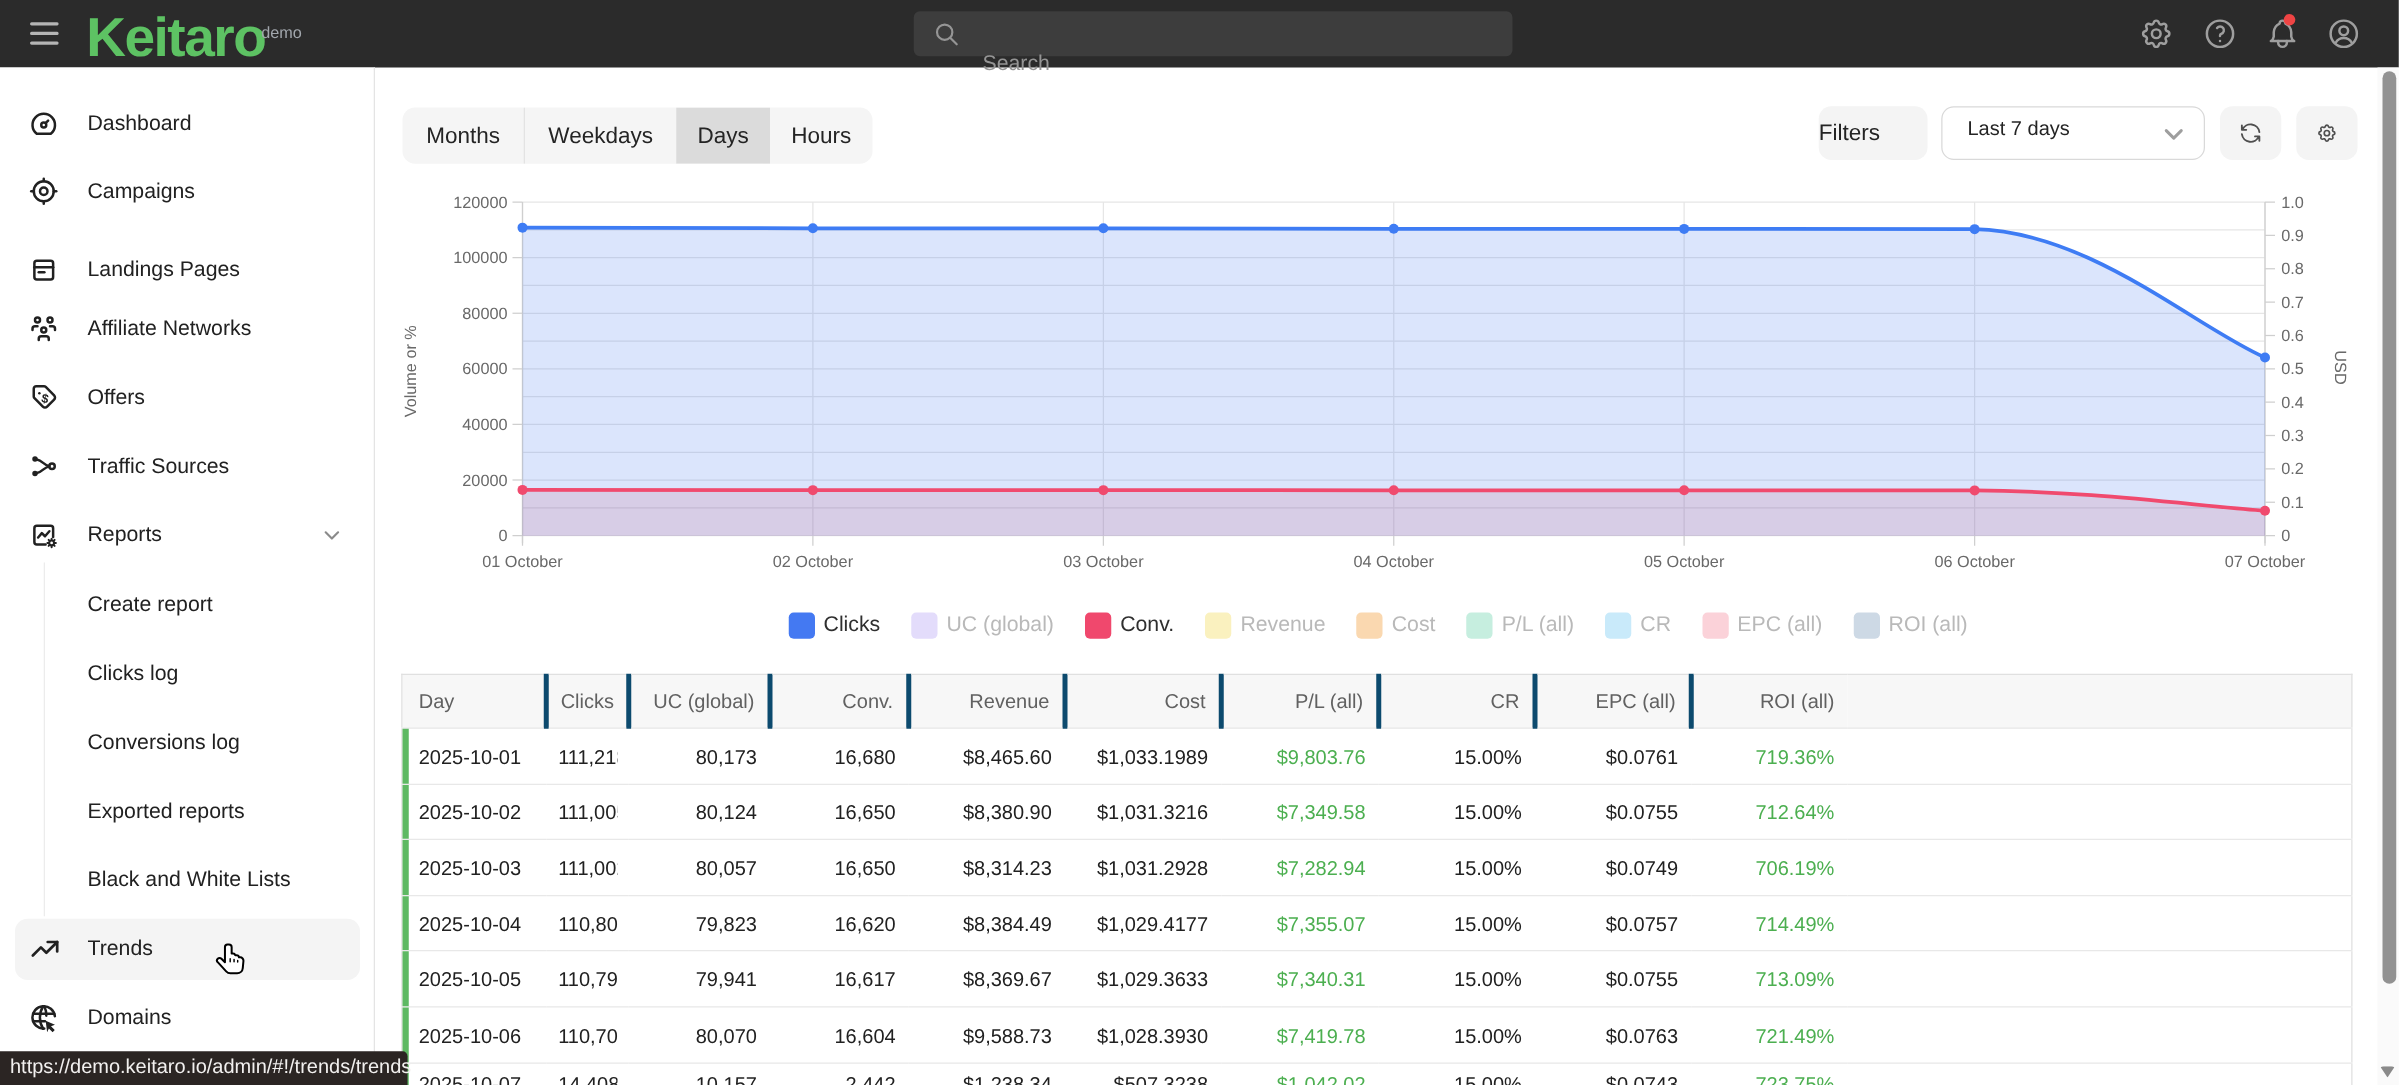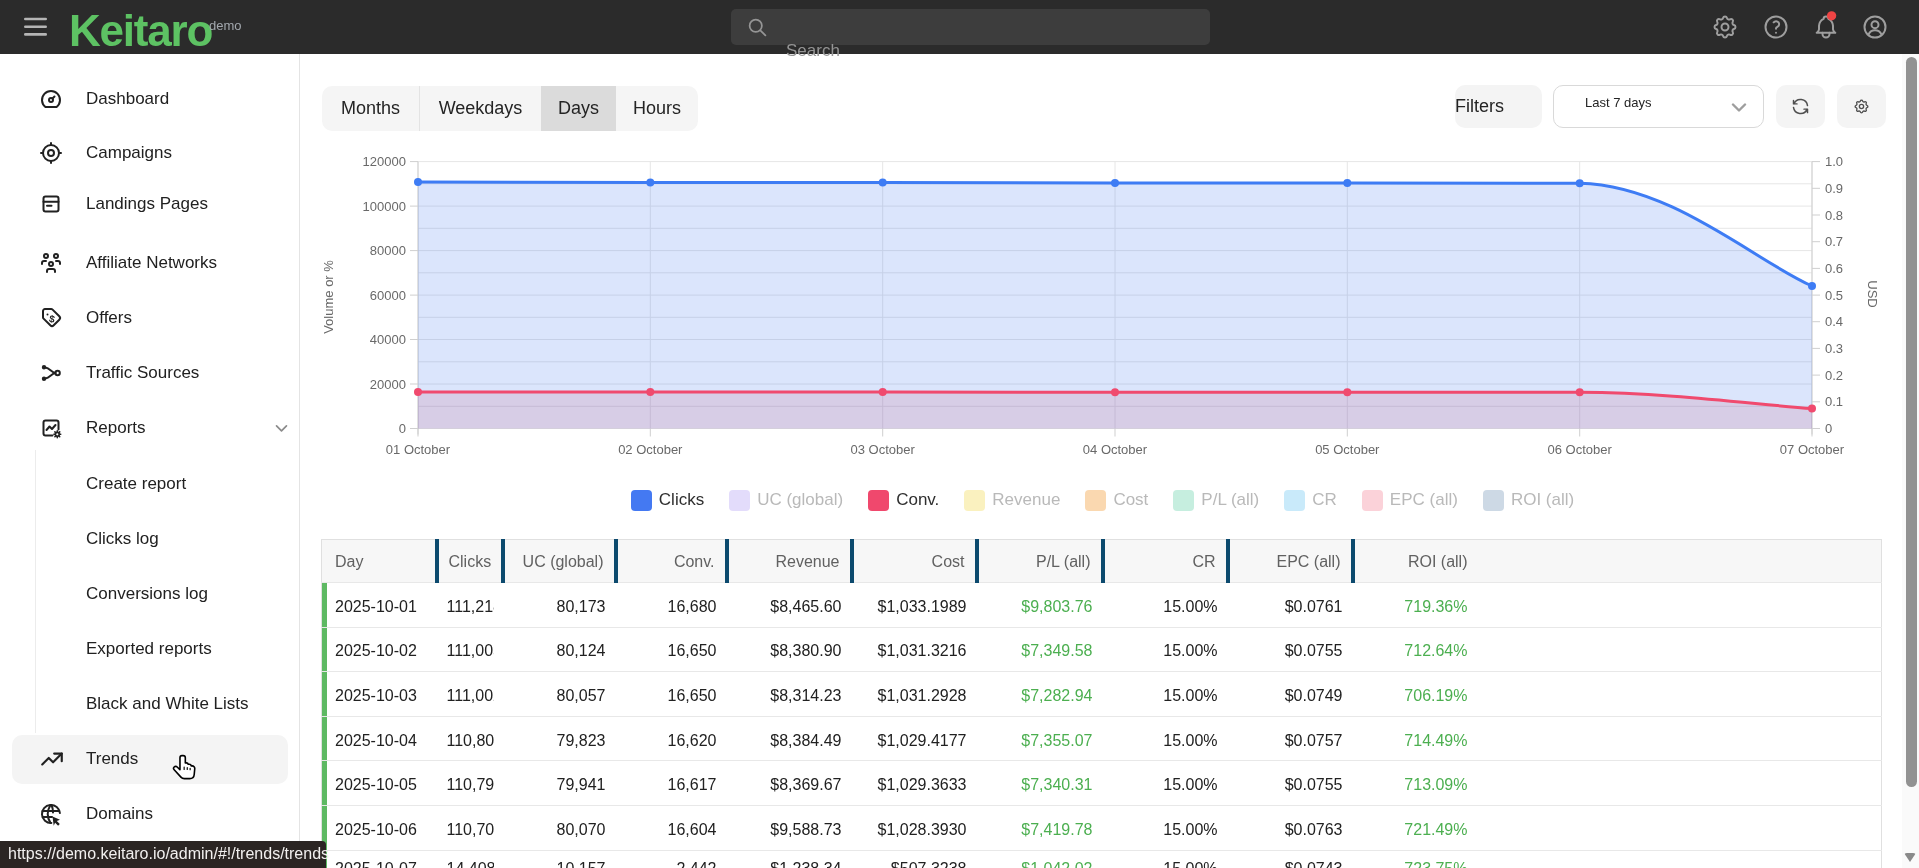--- a/index.html
+++ b/index.html
@@ -10,42 +10,42 @@
   #hdr { position:absolute; left:0; top:0; width:1919px; height:54px; background:#2b2b2b; }
   #logo { position:absolute; left:69px; top:6px; font-size:44px; font-weight:bold;
     color:#5dc263; letter-spacing:-1.2px; }
   #demo { position:absolute; left:209px; top:18px; font-size:13px; color:#a2a7ad; }
   #search { position:absolute; left:731px; top:9px; width:479px; height:36px;
     background:#3d3d3d; border-radius:5px; }
   #search span { position:absolute; left:55px; top:8px; font-size:17px; color:#959595;margin-top:24px; }
   
   #side { position:absolute; left:0; top:54px; width:300px; height:814px; background:#fff;
     border-right:1px solid #e4e4e4; }
-  .mi { position:absolute; left:0; width:300px; height:44px;margin-left:16px; }
+  .mi { position:absolute; left:0; width:300px; height:44px; }
   .mi .txt { position:absolute; left:70px; top:50%; transform:translateY(-50%);
     font-size:17px; color:#212121; }
   .mi svg { position:absolute; left:23px; top:50%; transform:translateY(-50%); }
   #subline { position:absolute; left:35px; top:396px; width:1px; height:283px; background:#ececec; }
   #hl { position:absolute; left:12px; top:681px; width:276px; height:49px;
     background:#f4f4f4; border-radius:10px; }
   
   #urltip { position:absolute; left:0; top:841px; width:326px; height:27px;
     background:#2b2523; border-top-right-radius:4px; color:#f2f0ef; font-size:16px;
     line-height:26px; padding-left:8px; z-index:60; }
   
   #tabs { position:absolute; left:322px; top:86px; height:45px; display:flex;
     background:#f5f5f5; border-radius:10px; overflow:hidden; }
   #tabs .tab { height:45px; line-height:45px; font-size:18px; color:#242424; text-align:center; }
   #tabs .sep { width:1px; background:#e3e3e3; height:45px; }
   #btnFilters { position:absolute; left:1455px; top:85px; width:87px; height:43px;
     background:#f4f4f4; border-radius:10px; font-size:18px; color:#242424;
     text-align:left; line-height:43px; }
   #sel { position:absolute; left:1553px; top:85px; width:211px; height:43px;
     background:#fff; border:1px solid #d9d9d9; border-radius:10px; }
-  #sel span { position:absolute; left:31px; top:9px; font-size:13px; color:#242424; }
+  #sel span { position:absolute; left:20px; top:9px; font-size:16px; color:#242424; }
   #btnRefresh { position:absolute; left:1776px; top:85px; width:49px; height:43px;
     background:#f4f4f4; border-radius:10px; }
   #btnGear { position:absolute; left:1837px; top:85px; width:49px; height:43px;
     background:#f4f4f4; border-radius:10px; }
   
   #legend { position:absolute; left:300px; top:488px; width:1580px; height:24px;
     display:flex; justify-content:center; gap:25px; font-size:17px; padding-left:25px; }
   #legend .li { display:flex; align-items:center; gap:7px; }
   #legend .sw { width:21px; height:21px; border-radius:4px; }
   #legend .on { color:#2f2f2f; }
@@ -404,21 +404,21 @@
     <svg width="24" height="24" viewBox="0 0 24 24" fill="none" stroke="#212121" stroke-width="2" stroke-linecap="round" stroke-linejoin="round">
       <circle cx="12" cy="12" r="3"></circle>
         <circle cx="12" cy="12" r="8"></circle>
       <line x1="12" y1="2" x2="12" y2="4"></line>
         <line x1="12" y1="20" x2="12" y2="22"></line>
       <line x1="20" y1="12" x2="22" y2="12"></line>
         <line x1="2" y1="12" x2="4" y2="12"></line>
     </svg>
     <div class="txt">Campaigns</div>
   </div>
-  <div class="mi" style="top:128px">
+  <div class="mi" style="top:140px">
     <svg width="24" height="24" viewBox="0 0 24 24" fill="none" stroke="#212121" stroke-width="2" stroke-linecap="round" stroke-linejoin="round">
       <rect x="4.5" y="4.5" width="15" height="15" rx="2"></rect>
       <line x1="4.5" y1="9.8" x2="19.5" y2="9.8"></line>
       <line x1="8" y1="13.8" x2="12.5" y2="13.8"></line>
     </svg>
     <div class="txt">Landings Pages</div>
   </div>
   <div class="mi" style="top:187px">
     <svg width="24" height="24" viewBox="0 0 24 24" fill="none" stroke="#212121" stroke-width="2" stroke-linecap="round" stroke-linejoin="round">
       <circle cx="12" cy="13" r="2"></circle>

